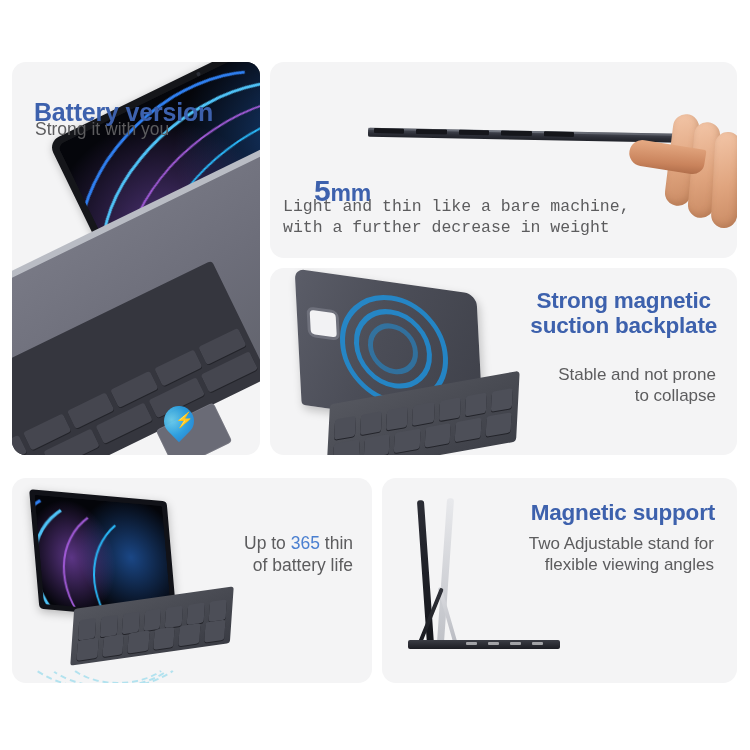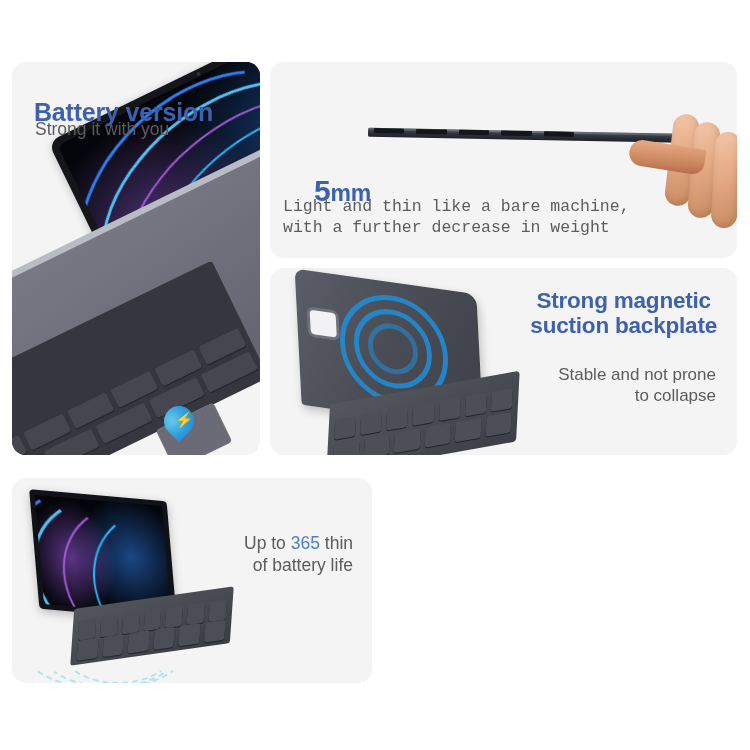--- a/index.html
+++ b/index.html
@@ -556,14 +556,36 @@
       <div>
         <div class="arc" style="left:6px;  top:116px; width:170px; height:92px;"></div>
         <div class="arc" style="left:26px; top:128px; width:140px; height:78px;"></div>
         <div class="arc" style="left:50px; top:140px; width:108px; height:62px;"></div>
       </div>
     </div>
 
     <div class="subtitle"><span>Up to </span><span class="accent">365</span><span> thin</span><br><span>of battery life</span></div>
   </div>
 
+  <div class="card" id="card-support">
+
+    <div class="sup-art">
+
+      <div class="slab light" style="left:60px; top:20px; height:146px; transform:rotate(4deg);"></div>
+      <div class="leg" style="left:64px; top:108px; height:62px; background:linear-gradient(180deg,#dcdde1,#b6b8bf); transform:rotate(-16deg);"></div>
+
+      <div class="slab dark" style="left:40px; top:22px; height:146px; transform:rotate(-4deg);"></div>
+      <div class="leg" style="left:46px; top:108px; height:64px; background:linear-gradient(180deg,#303239,#17181d); transform:rotate(22deg);"></div>
+
+      <div class="base-kb">
+        <div class="seg" style="left:58px;"></div>
+        <div class="seg" style="left:80px;"></div>
+        <div class="seg" style="left:102px;"></div>
+        <div class="seg" style="left:124px;"></div>
+      </div>
+    </div>
+
+    <div class="title">Magnetic support</div>
+    <div class="subtitle">Two Adjustable stand for
+flexible viewing angles</div>
+  </div>
 
 </div>
 
 </body></html>

